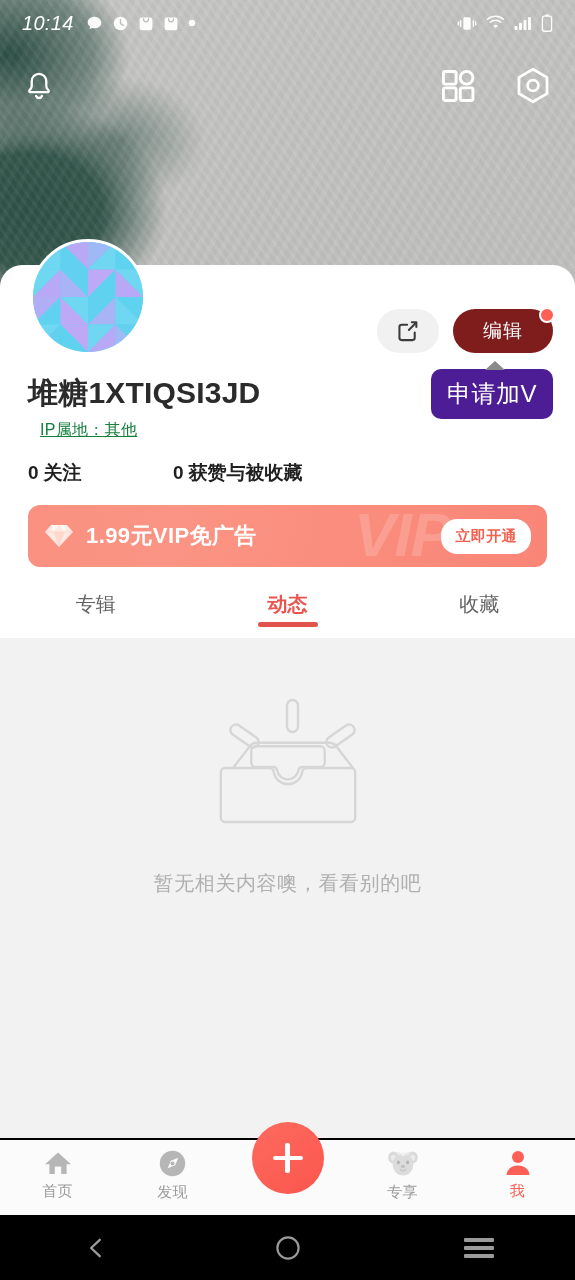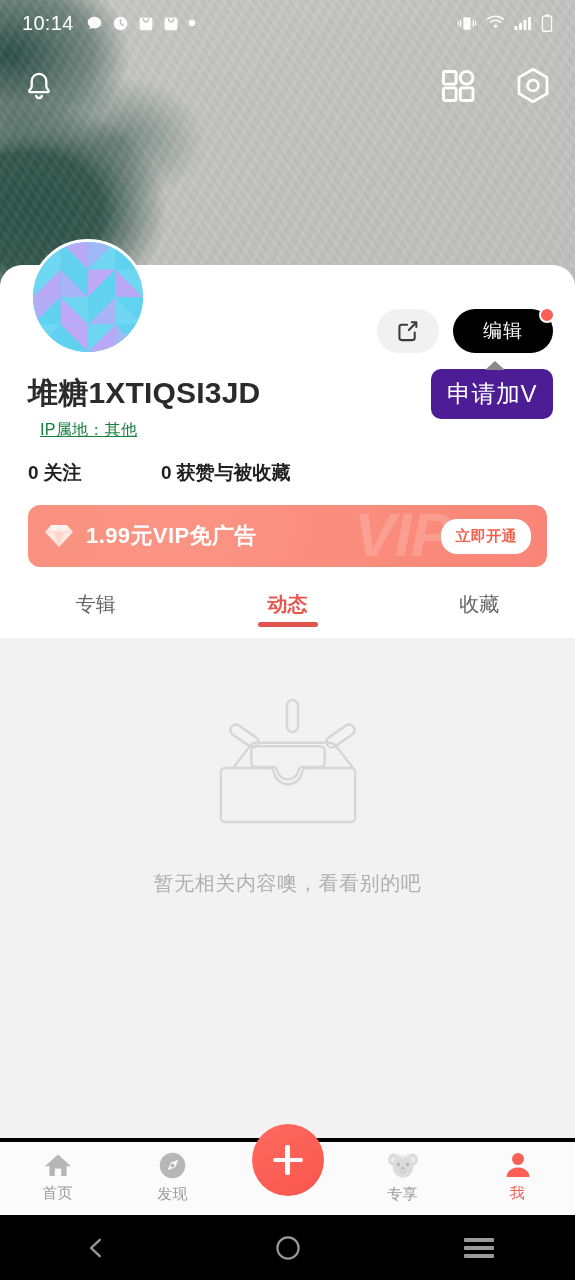--- a/index.html
+++ b/index.html
@@ -28,21 +28,21 @@
       repeating-linear-gradient(117deg, rgba(255,255,255,0.03) 0 5px, rgba(0,0,0,0.018) 5px 11px);
     opacity:.85;
   }
 
   
   .statusbar {
     position:absolute; left:0; top:0; width:575px; height:46px;
     display:flex; align-items:center; z-index:30;
     padding:0 22px; color:#fff;
   }
-  .sb-time { font-size:20px; font-weight:500; letter-spacing:.3px; color:#fff; }
+  .sb-time { font-size:20px; font-weight:500; letter-spacing:.3px; color:#fff;font-style:italic; }
   .sb-left-icons { display:flex; align-items:center; gap:9px; margin-left:12px; }
   .sb-right { margin-left:auto; display:flex; align-items:center; gap:9px; }
   .sb-ic { display:block; opacity:.96; }
 
   
   .topbar {
     position:absolute; left:0; top:52px; width:575px; height:68px;
     display:flex; align-items:center; padding:0 22px; z-index:25;
   }
   .topbar .spacer { flex:1; }
@@ -69,21 +69,21 @@
     display:flex; align-items:center; gap:14px;
   }
   .share-btn {
     width:62px; height:44px; border-radius:22px;
     background:#f1f1f1; display:flex; align-items:center; justify-content:center;
     cursor:pointer;
   }
   .edit-btn {
     position:relative;
     min-width:100px; height:44px; border-radius:22px;
-    background:#000000;
+    background:#7f1d1d;
     display:flex; align-items:center; justify-content:center;
     color:#fff; font-size:19px; font-weight:500; letter-spacing:1px;
     padding:0 18px; cursor:pointer; border:none;
   }
   .edit-dot {
     position:absolute; right:-2px; top:-2px; width:16px; height:16px;
     border-radius:50%; background:#fb5f55; border:2.5px solid #fff;
   }
   .tooltip {
     position:absolute; right:22px; top:104px;
@@ -101,21 +101,21 @@
   .uname {
     position:absolute; left:28px; top:108px;
     font-size:30px; font-weight:bold; color:#2b2b2b; letter-spacing:.2px;
   }
   .ip-loc {
     position:absolute; left:40px; top:155px;
     font-size:16px; color:#15803d; letter-spacing:.3px;text-decoration:underline;
   }
   .stats {
     position:absolute; left:28px; top:195px;
-    display:flex; align-items:flex-start; gap:0;
+    display:flex; align-items:flex-start; gap:12px;
   }
   .stat { font-size:19px; color:#1f1f1f; cursor:pointer; white-space:nowrap; }
   .stat .num { font-weight:bold; }
   .stat .lbl { font-weight:bold; margin-left:5px; }
   .stat:nth-child(1){ width:133px; }
   .stat:nth-child(2){ width:115px; }
 
   
   .vip {
     position:absolute; left:28px; top:240px; width:519px; height:62px;
@@ -163,21 +163,21 @@
   }
   .empty { position:absolute; left:0; top:52px; width:575px; text-align:center; }
   .empty-ill { display:inline-block; }
   .empty-txt {
     margin-top:36px; font-size:20px; color:#b0b0b0; letter-spacing:.6px;
   }
 
   
   .bnav {
     position:absolute; left:0; bottom:65px; width:575px; height:77px;
-    background:#fbfbfb; border-top:4px solid #000000;
+    background:#fbfbfb; border-top:2px solid #000000;
     display:flex; align-items:flex-start; z-index:20;
   }
   .bnav-item {
     flex:1; display:flex; flex-direction:column; align-items:center;
     padding-top:9px; cursor:pointer;
   }
   .bnav-lbl { font-size:15px; color:#9b9b9b; margin-top:5px; letter-spacing:.3px; }
   .bnav-item.active .bnav-lbl { color:#fb5f55; }
   .fab {
     position:absolute; left:50%; transform:translateX(-50%); top:-18px;

